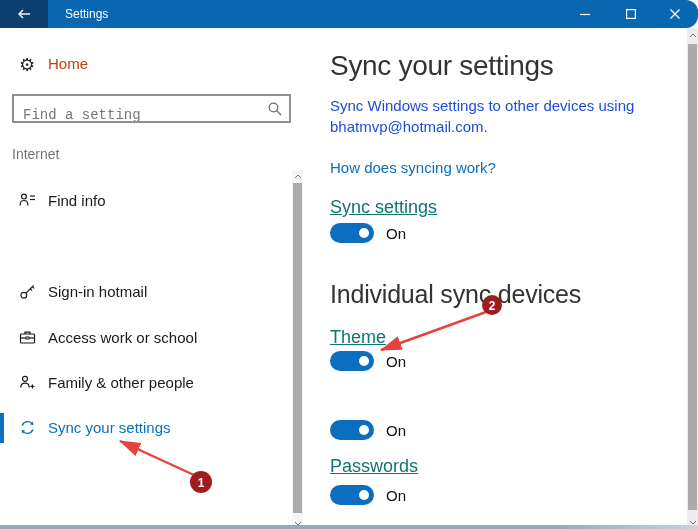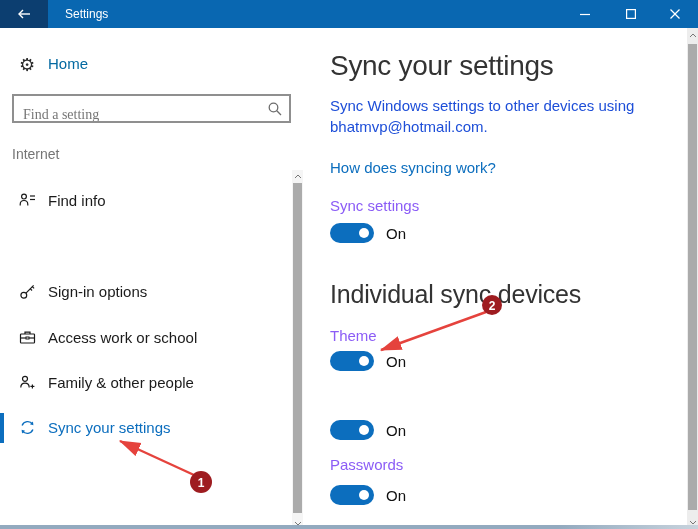--- a/index.html
+++ b/index.html
@@ -7,21 +7,21 @@
   body {
     font-family: "Liberation Sans", "DejaVu Sans", sans-serif;
     background: #ffffff;
     position: relative;
   }
   .window { position: absolute; inset: 0; background: #fff; }
 
   
   .titlebar {
     position: absolute; left: 0; top: 0; width: 698px; height: 28px;
-    background: #0967b1; color: #fff;
+    background: #0967b1; color: #fff; border-radius: 12px;
   }
   .back-btn {
     position: absolute; left: 0; top: 0; width: 48px; height: 28px;
     background: #0c3e70; display: flex; align-items: center; justify-content: center;
     cursor: pointer;
   }
   .title-text {
     position: absolute; left: 65px; top: 0; height: 28px; line-height: 28px;
     font-size: 12px; color: #ffffff;
   }
@@ -32,30 +32,30 @@
   .win-btn.min { left: 562px; }
   .win-btn.max { left: 608px; }
   .win-btn.close { left: 652px; width: 46px; }
 
   
   .sidebar { position: absolute; left: 0; top: 28px; width: 310px; height: 501px; background: #fff; }
   .home-row {
     position: absolute; left: 0; top: 22px; width: 290px; height: 30px; cursor: pointer;
   }
   .home-row .icon { position: absolute; left: 19px; top: 4px; font-size: 18px; color: #2b2b2b; line-height: 22px;}
-  .home-row .label { position: absolute; left: 48px; top: 5px; font-size: 15px; color: #0369a1; }
+  .home-row .label { position: absolute; left: 48px; top: 5px; font-size: 15px; color: #c2410c; }
 
   .search-box {
     position: absolute; left: 12px; top: 66px; width: 279px; height: 29px;
     border: 2px solid #8f8f8f; background: #fff;
   }
   .search-box input {
     position: absolute; left: 0; top: 0; width: 100%; height: 100%;
     border: none; outline: none; padding: 12px 28px 0 9px;
-    font-size: 14px; color: #444; font-family: Liberation Serif, serif;
+    font-size: 14px; color: #444; font-family: Liberation Mono, monospace;
   }
   .search-box input::placeholder { color: #767676; opacity: 1; }
   .search-box .mag { position: absolute; right: 6px; top: 5px; }
 
   .section-label {
     position: absolute; left: 12px; top: 118px; font-size: 14px; color: #757575;
   }
 
   .nav-item {
     position: absolute; left: 0; width: 290px; height: 30px; cursor: pointer;
@@ -82,21 +82,21 @@
     position: absolute; left: 20px; top: 22px; font-size: 28px; font-weight: 300;
     color: #333; letter-spacing: -0.3px;
   }
   .desc {
     position: absolute; left: 20px; top: 67px; width: 336px;
     font-size: 15px; line-height: 21px; color: #1d4ed8;
   }
   .link {
     position: absolute; left: 20px; top: 131px; font-size: 15px; color: #0c6ebe; cursor: pointer; text-align: center;
   }
-  .toggle-label { position: absolute; left: 20px; font-size: 15px; color: #8b5cf6; }
+  .toggle-label { position: absolute; left: 20px; font-size: 18px; color: #0f766e; text-decoration: underline; }
   .toggle {
     position: absolute; left: 20px; width: 44px; height: 20px;
     background: #0c6ebe; border-radius: 10px; cursor: pointer;
   }
   .toggle .knob {
     position: absolute; right: 5px; top: 5px; width: 10px; height: 10px;
     border-radius: 50%; background: #fff;
   }
   .on-label { position: absolute; left: 76px; font-size: 15px; color: #111; }
   .h2 {
@@ -182,21 +182,21 @@
 
     <div class="nav-item" style="top:249px">
       <span class="icon">
         <svg width="17" height="17" viewBox="0 0 17 17">
           <circle cx="4.8" cy="12.2" r="2.9" fill="none" stroke="#1a1a1a" stroke-width="1.2"></circle>
           <line x1="7" y1="10.1" x2="14.6" y2="2.4" stroke="#1a1a1a" stroke-width="1.2"></line>
           <line x1="11.2" y1="5.7" x2="13" y2="7.5" stroke="#1a1a1a" stroke-width="1.2"></line>
           <line x1="13.3" y1="3.6" x2="15.1" y2="5.4" stroke="#1a1a1a" stroke-width="1.2"></line>
         </svg>
       </span>
-      <span class="label">Sign-in options</span>
+      <span class="label">Sign-in hotmail</span>
     </div>
 
     <div class="nav-item" style="top:295px">
       <span class="icon">
         <svg width="17" height="17" viewBox="0 0 17 17">
           <rect x="1.5" y="5" width="14" height="9" rx="0.8" fill="none" stroke="#1a1a1a" stroke-width="1.2"></rect>
           <path d="M6,5 v-1.8 h5 v1.8" fill="none" stroke="#1a1a1a" stroke-width="1.2"></path>
           <line x1="1.5" y1="9" x2="7" y2="9" stroke="#1a1a1a" stroke-width="1.2"></line>
           <line x1="10" y1="9" x2="15.5" y2="9" stroke="#1a1a1a" stroke-width="1.2"></line>
           <rect x="7" y="8" width="3" height="2" fill="none" stroke="#1a1a1a" stroke-width="1"></rect>

